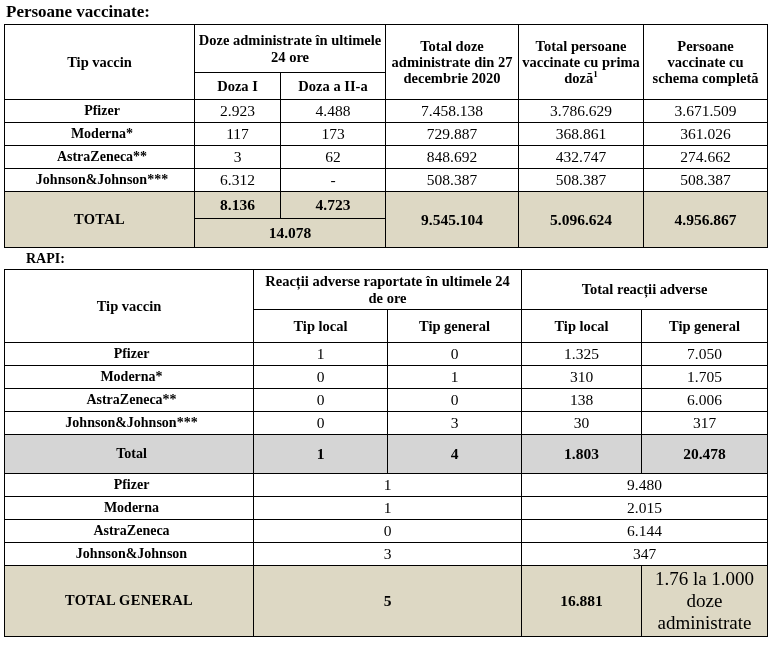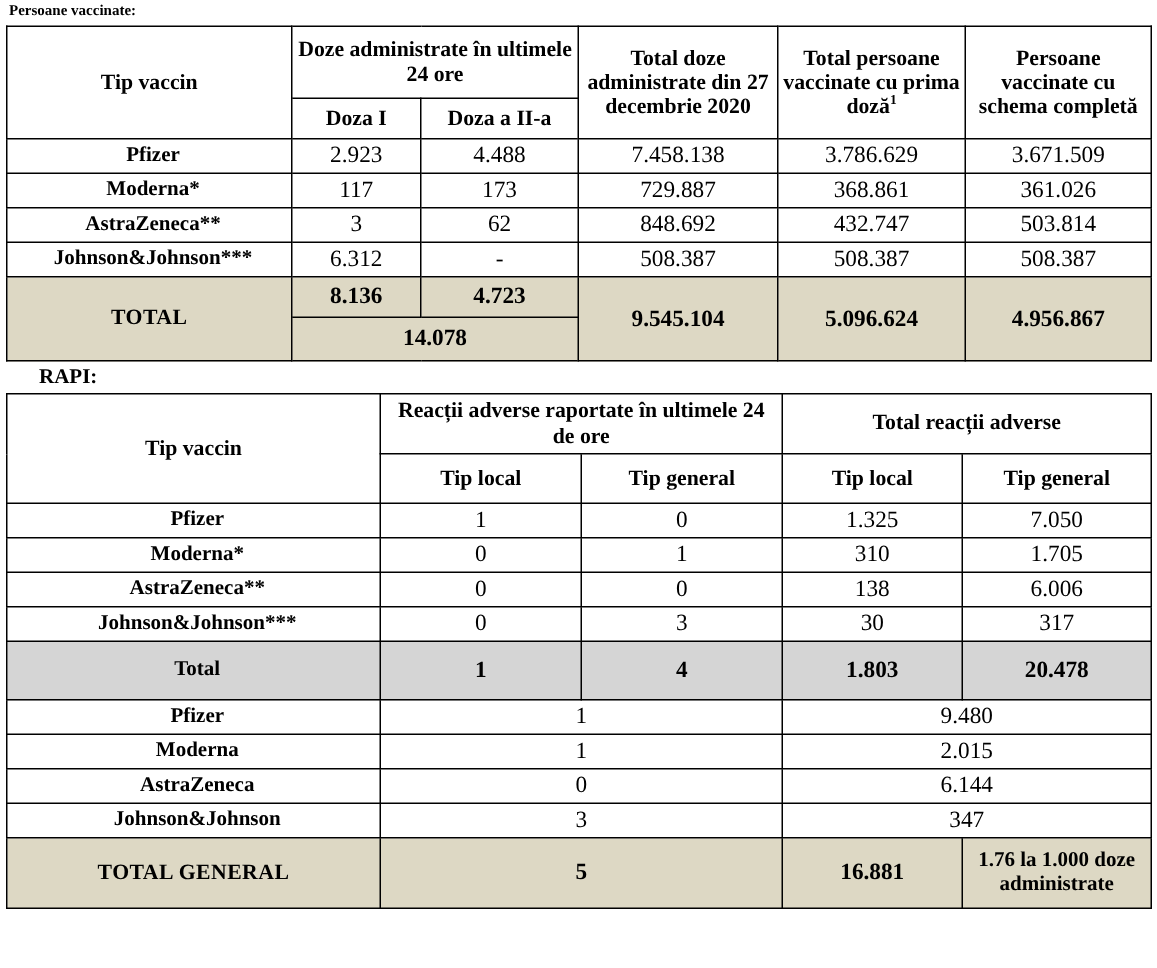--- a/index.html
+++ b/index.html
@@ -16,21 +16,21 @@
   }
   .page {
     width: 771px;
     height: 645px;
     position: relative;
     box-sizing: border-box;
     padding: 0 4px;
   }
   .section-label {
     font-weight: bold;
-    font-size: 10px;
+    font-size: 17px;
     line-height: 1;
     padding: 3px 0 4px 2px;
   }
   .section-label.rapi {
     font-size: 14px;
     padding: 4px 0 3px 2px;
     margin-left: 20px;
   }
   table {
     border-collapse: collapse;
@@ -73,22 +73,22 @@
   .totlabel {
     font-weight: bold;
     letter-spacing: 0.3px;
   }
   .sup {
     font-size: 9px;
     vertical-align: super;
     line-height: 0;
   }
   .small-wrap {
-    font-weight: bold;
-    font-size: 14px;
+    font-weight: normal;
+    font-size: 19px;
     line-height: 1.15;
     padding: 2px 3px;
   }
   .t1-r-data { height: 21px; }
   .t2-r-data { height: 23px; }
 </style>
 </head>
 <body>
 
 <div class="page">
@@ -132,21 +132,21 @@
         <td class="num">729.887</td>
         <td class="num">368.861</td>
         <td class="num">361.026</td>
       </tr>
       <tr class="t1-r-data">
         <td class="rowlabel">AstraZeneca**</td>
         <td class="num">3</td>
         <td class="num">62</td>
         <td class="num">848.692</td>
         <td class="num">432.747</td>
-        <td class="num">503.814</td>
+        <td class="num">274.662</td>
       </tr>
       <tr class="t1-r-data">
         <td class="rowlabel">Johnson&amp;Johnson***</td>
         <td class="num">6.312</td>
         <td class="num">-</td>
         <td class="num">508.387</td>
         <td class="num">508.387</td>
         <td class="num">508.387</td>
       </tr>
 

